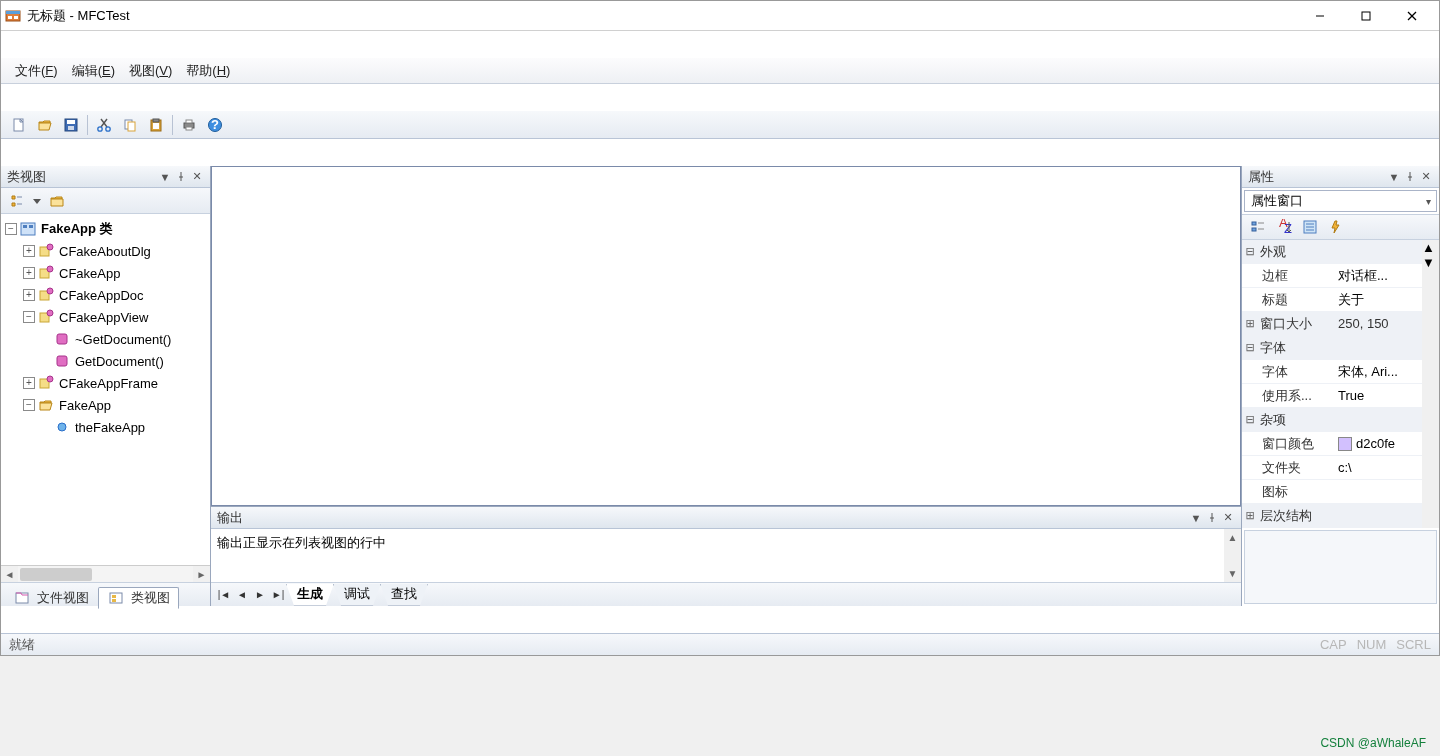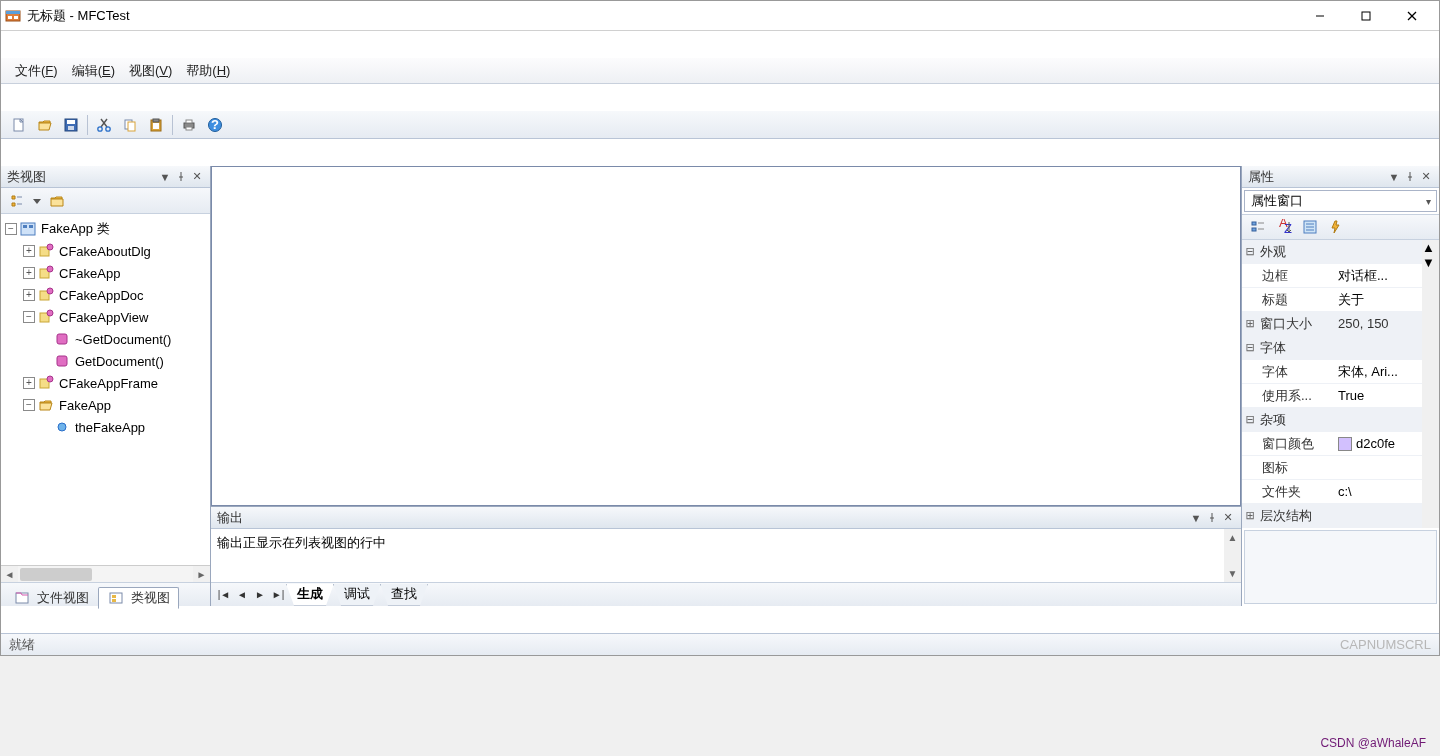--- a/index.html
+++ b/index.html
@@ -36,21 +36,21 @@
 
 
 .cvtb{height:26px;background:linear-gradient(#f6f8fb,#e6ebf2);display:flex;align-items:center;padding:2px 4px;gap:2px;border-bottom:1px solid #c7d1df;}
 
 
 .tree{flex:1;overflow:auto;padding:4px 0;font-size:13px;background:#fff;}
 .node{display:flex;align-items:center;height:22px;white-space:nowrap;cursor:default;}
 .twisty{width:12px;height:12px;border:1px solid #8a8a8a;display:inline-flex;align-items:center;justify-content:center;font-size:10px;line-height:1;color:#555;margin-right:2px;flex:0 0 12px;background:#fff;}
 .nico{width:16px;height:16px;margin:0 3px 0 1px;flex:0 0 16px;}
 .node .lbl{padding:0 2px;}
-.node.bold .lbl{font-weight:normal;}
+.node.bold .lbl{font-weight:bold;}
 .ind{display:inline-block;flex:0 0 auto;}
 
 
 .hscroll{height:17px;background:#f0f0f0;border-top:1px solid #ccc;display:flex;}
 .hscroll .track{flex:1;background:#f4f4f4;position:relative;}
 .hscroll .thumb{position:absolute;left:2px;top:2px;height:13px;width:72px;background:#cdcdcd;border-radius:2px;}
 .hscroll .arrow{width:17px;display:flex;align-items:center;justify-content:center;color:#666;font-size:10px;background:#f0f0f0;}
 
 
 .btabs{height:24px;background:linear-gradient(#f6f8fb,#e6ebf2);display:flex;align-items:center;padding:0 3px;border-top:1px solid #c7d1df;}
@@ -85,21 +85,21 @@
 .pg-val{flex:1;padding:0 4px;display:flex;align-items:center;gap:4px;overflow:hidden;white-space:nowrap;text-overflow:ellipsis;}
 .pg-row.sub .pg-name{padding-left:4px;}
 .pg-muted{color:#888;}
 .swatch{width:14px;height:14px;border:1px solid #888;display:inline-block;}
 .propdesc{height:74px;border-top:1px solid #b8c4d6;background:#f5f7fa;margin:2px;border:1px solid #c7d1df;}
 .props-vscroll{position:absolute;right:0;top:0;width:17px;bottom:0;background:#f0f0f0;display:flex;flex-direction:column;}
 
 
 .statusbar{height:22px;background:linear-gradient(#f6f8fb,#e6ebf2);border-top:1px solid #b8c4d6;display:flex;align-items:center;padding:0 8px;font-size:12px;color:#555;}
 .statusbar .s-left{flex:1;}
-.statusbar .s-ind{color:#b7b7b7;text-align:center;}
+.statusbar .s-ind{margin-left:10px;color:#b7b7b7;text-align:center;}
 
 
 svg{display:block;}
 </style>
 </head>
 <body>
 
 <div class="app">
 
   <div class="titlebar">
@@ -492,27 +492,27 @@
         <div class="pg-row sub">
             <span class="pg-exp"></span>
             <span class="pg-name">窗口颜色</span>
             <span class="pg-val">
               <span class="swatch" style="background:#d2c0fe"></span>
               <span>d2c0fe</span>
             </span>
           </div>
         <div class="pg-row sub">
             <span class="pg-exp"></span>
+            <span class="pg-name">文件夹</span>
+            <span class="pg-val">c:\</span>
+          </div>
+        <div class="pg-row sub">
+            <span class="pg-exp"></span>
             <span class="pg-name">图标</span>
             <span class="pg-val"></span>
-          </div>
-        <div class="pg-row sub">
-            <span class="pg-exp"></span>
-            <span class="pg-name">文件夹</span>
-            <span class="pg-val">c:\</span>
           </div>
         <div class="pg-row pg-cat">
             <span class="pg-exp">⊞</span>
             <span class="pg-name" style="flex:1;width:auto">层次结构</span>
           </div>
 
         <div class="props-vscroll">
           <div class="arrow">▲</div>
           <div class="vt"></div>
           <div class="arrow">▼</div>
@@ -524,14 +524,14 @@
 
   </div>
 
   <div class="statusbar">
     <span class="s-left">就绪</span>
     <span class="s-ind">CAP</span>
     <span class="s-ind">NUM</span>
     <span class="s-ind">SCRL</span>
   </div>
 
-  <div style="position:absolute;right:14px;bottom:6px;font-size:12px;color:#701a75;pointer-events:none;">CSDN @aWhaleAF</div>
+  <div style="position:absolute;right:14px;bottom:6px;font-size:12px;color:#15803d;pointer-events:none;">CSDN @aWhaleAF</div>
 </div>
 
 </body></html>

